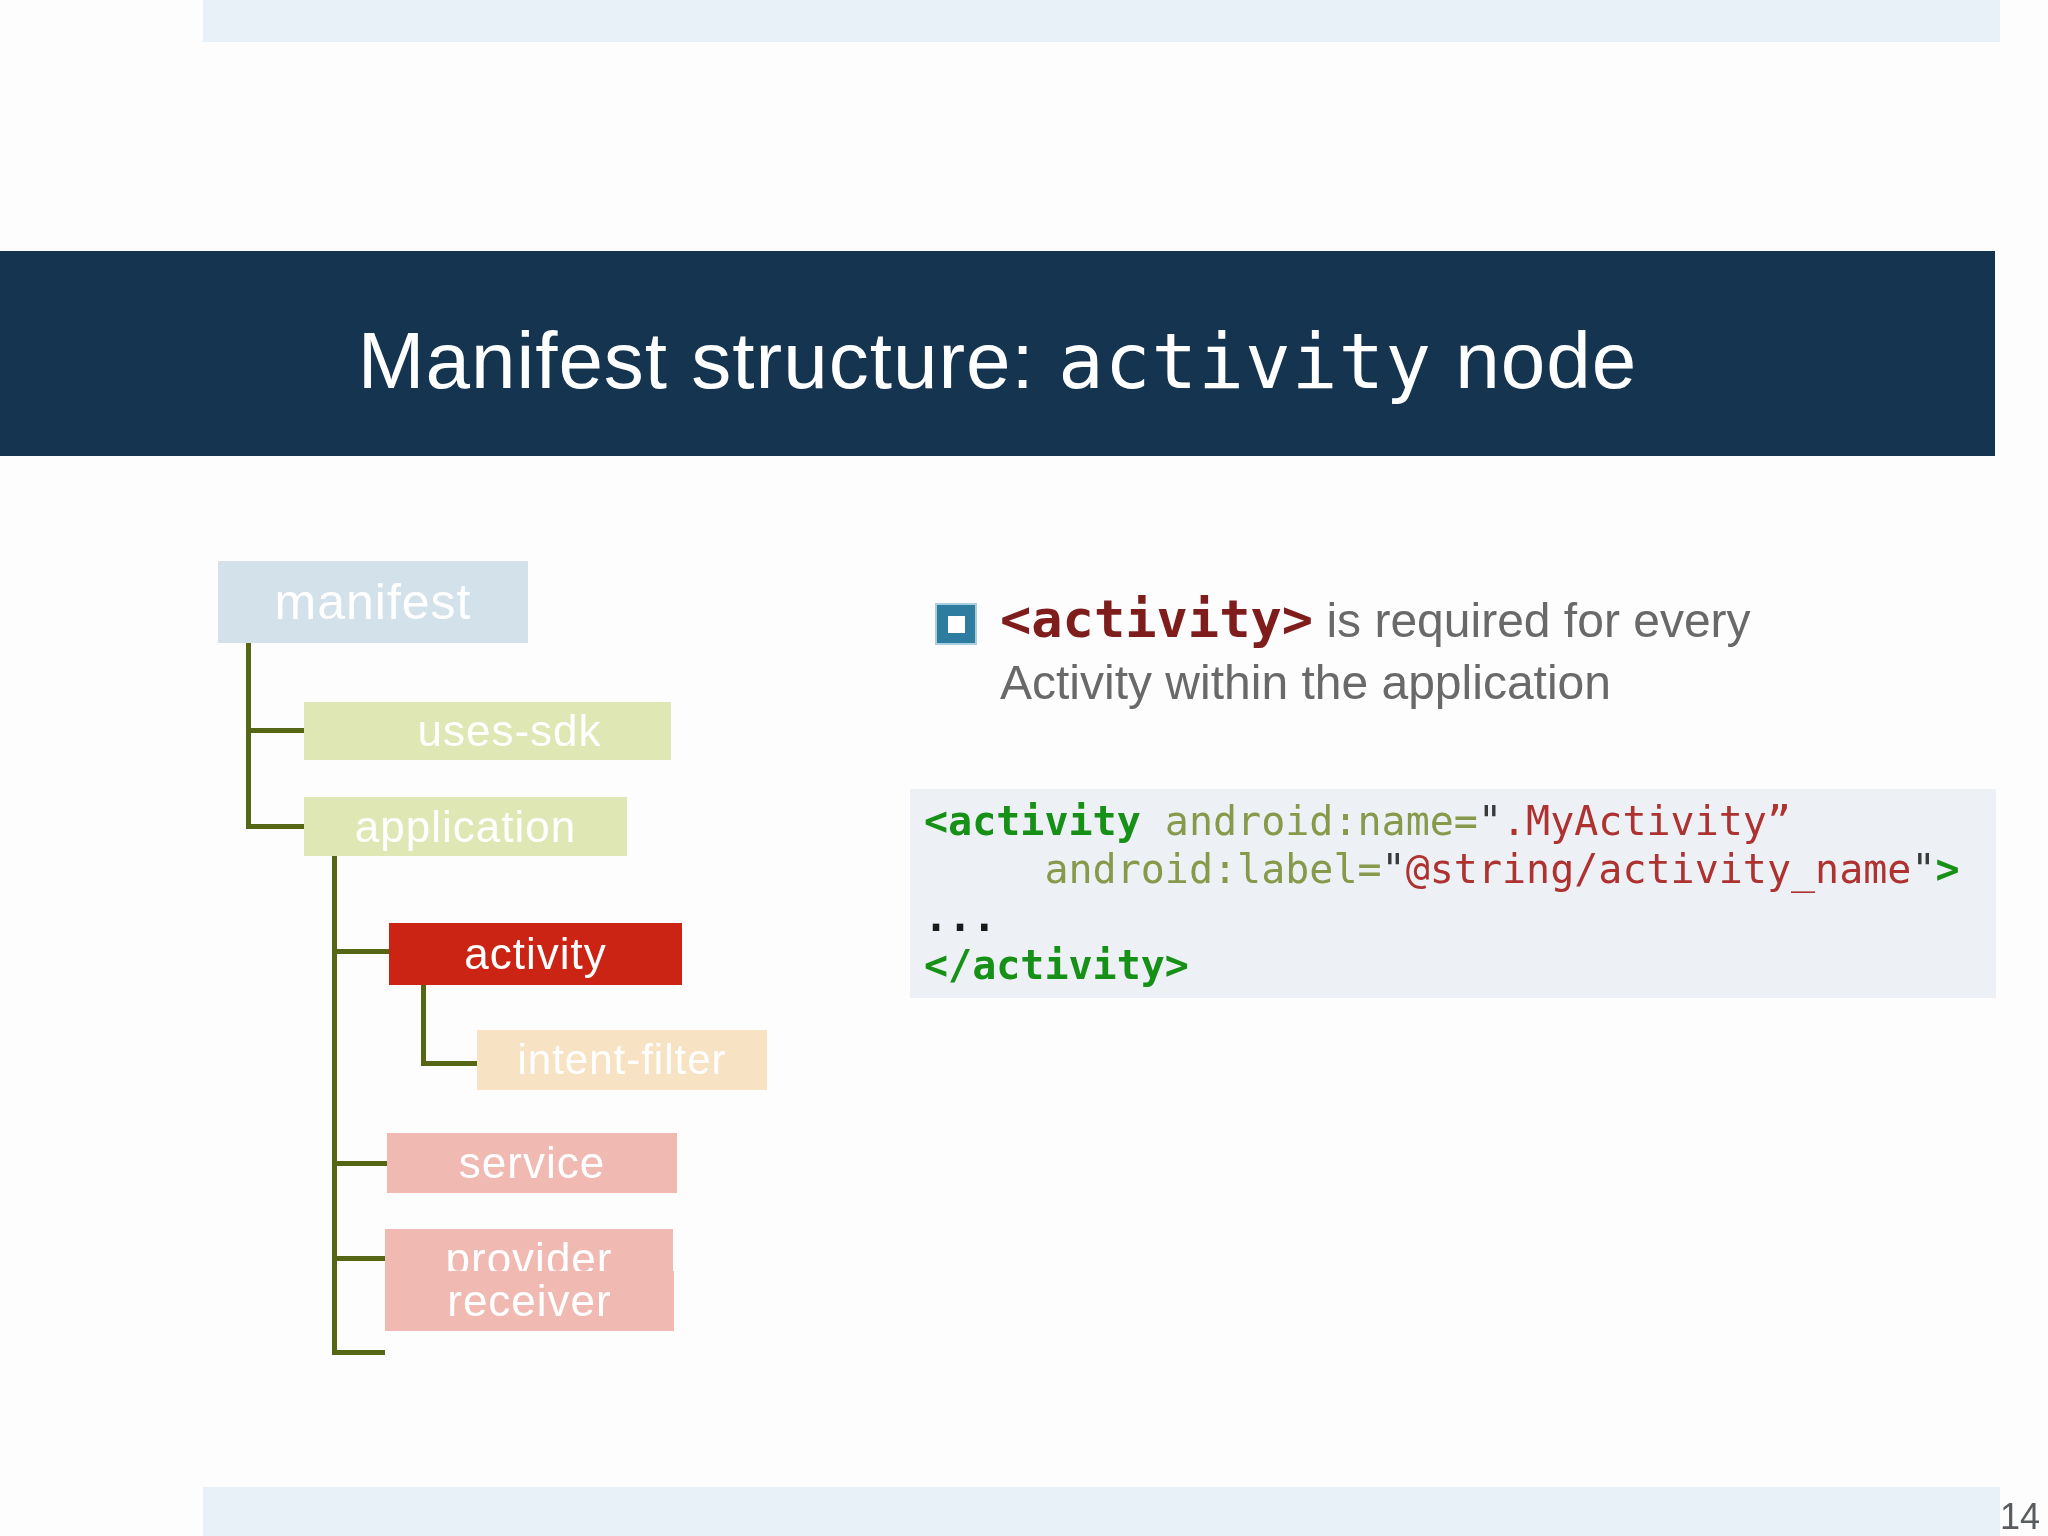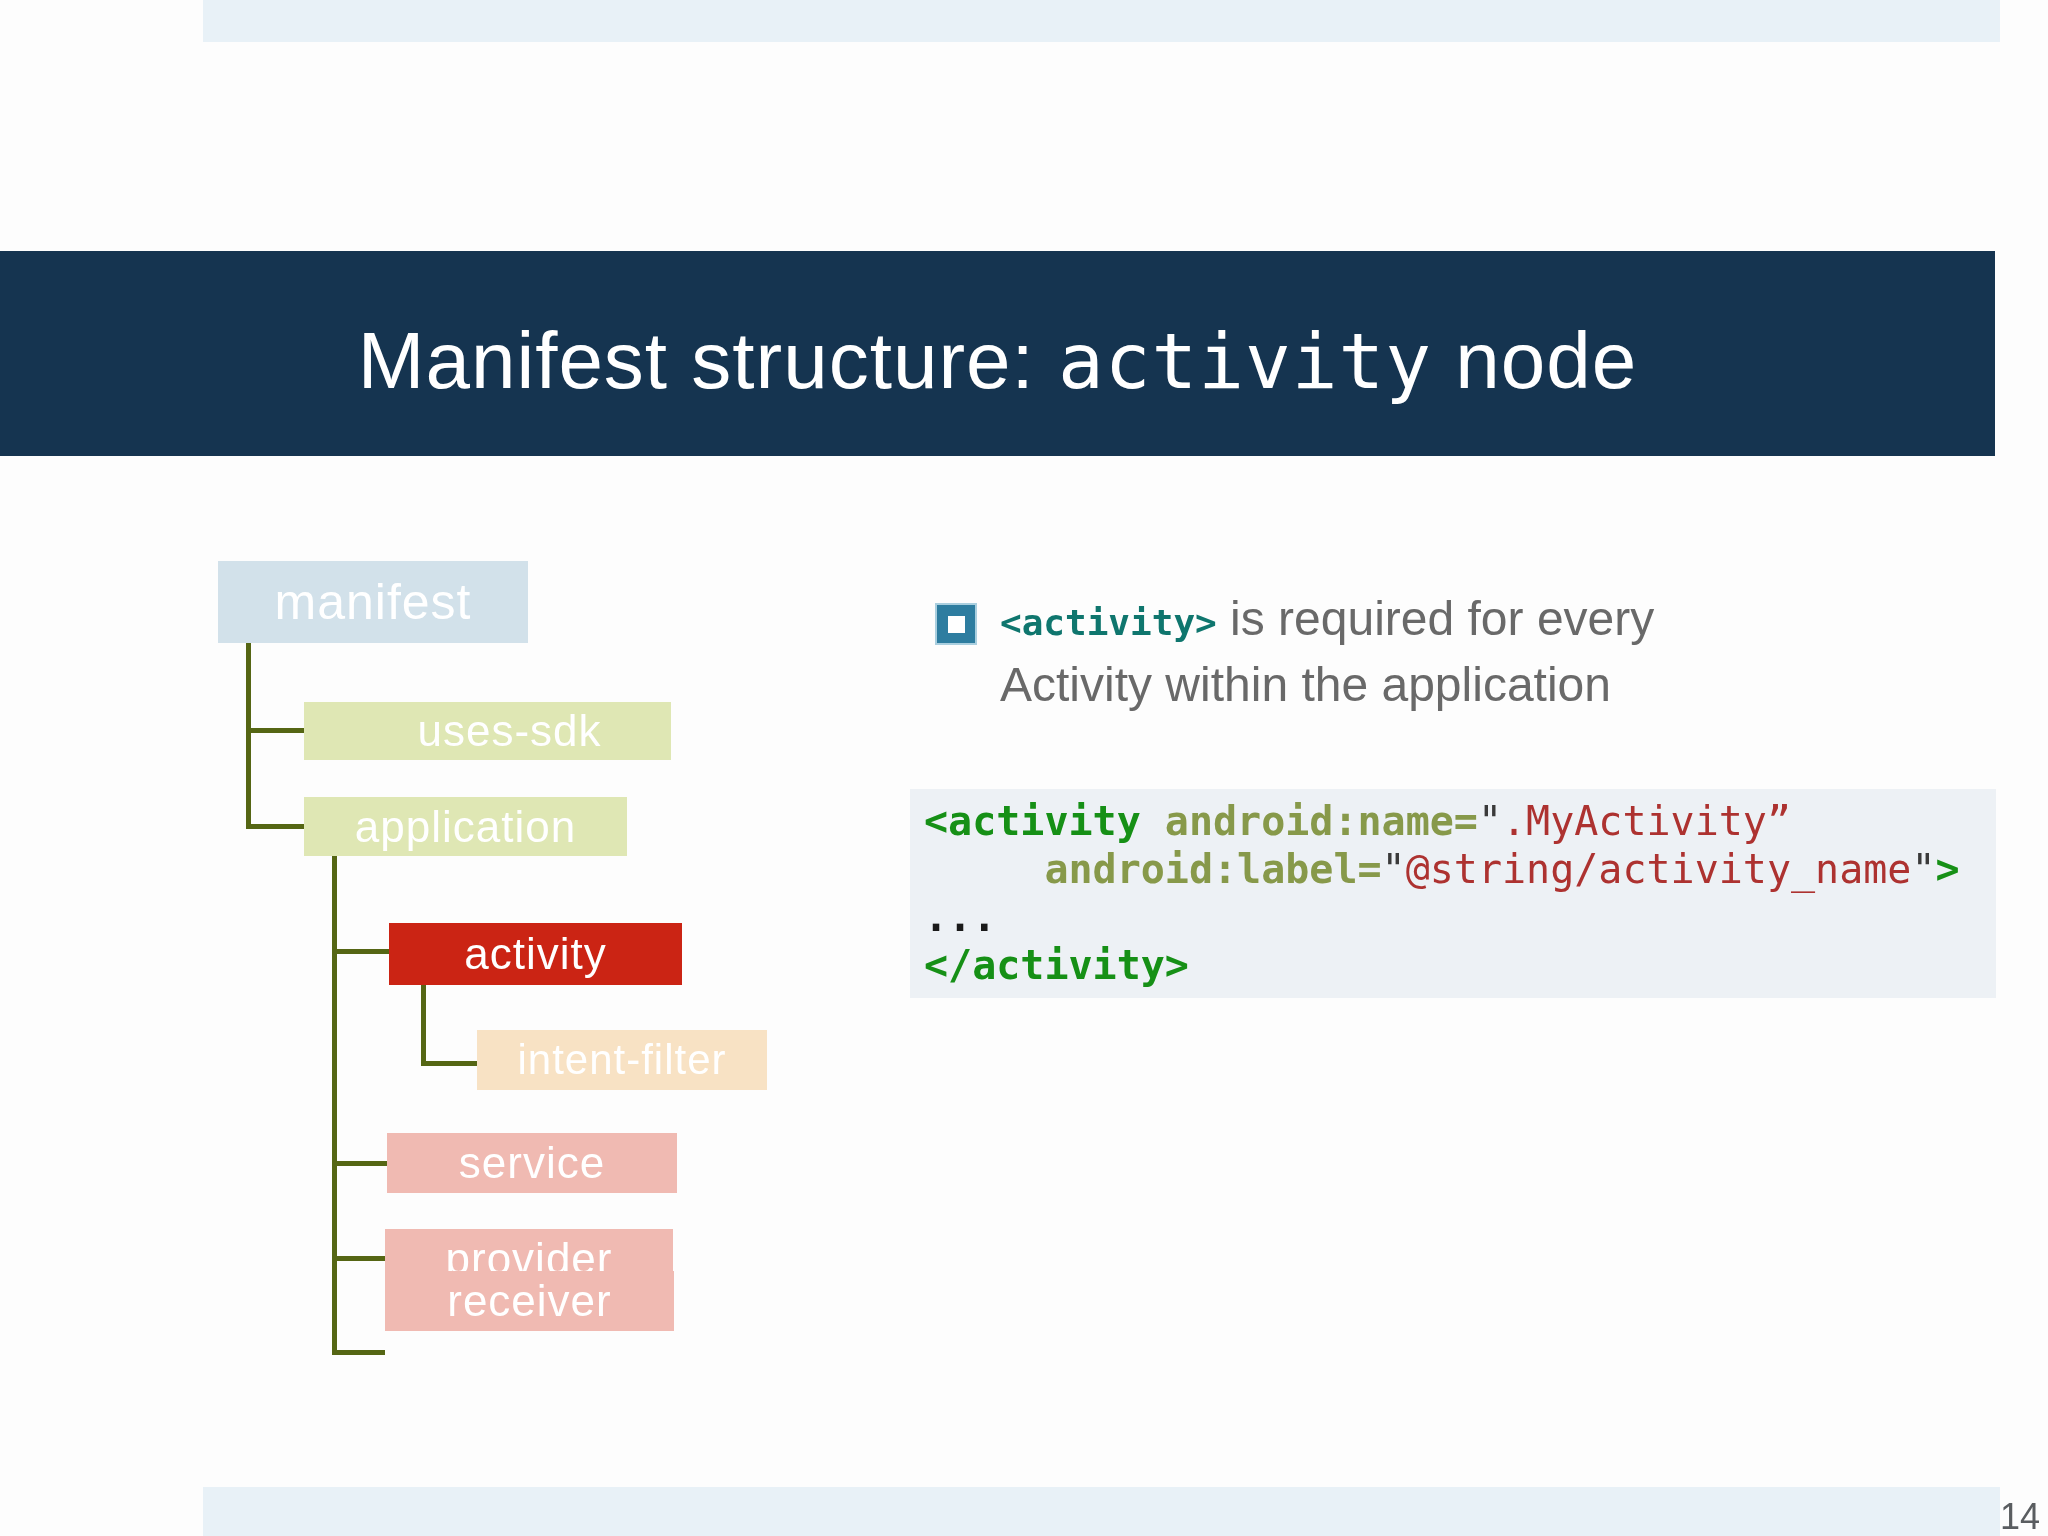--- a/index.html
+++ b/index.html
@@ -64,34 +64,34 @@
     background:#2e7da0;border:2px solid #aacfdf;box-sizing:border-box;
     display:flex;align-items:center;justify-content:center;
   }
   .bullet-marker .inner{width:17px;height:17px;background:#ffffff;}
   .bullet-text{
     position:absolute;left:1000px;top:588px;width:920px;
     color:#696969;font-size:48px;line-height:62px;
   }
   .bullet-text .mono{
     font-family:"DejaVu Sans Mono", monospace;
-    font-weight:bold;color:#0f766e;font-size:36px;text-align:right;
+    font-weight:bold;color:#7f1d1d;font-size:52px;text-align:right;
   }
 
   
   .code-block{
     position:absolute;left:910px;top:789px;width:1086px;height:209px;
     background:#edf1f5;box-sizing:border-box;
     padding:8px 0 0 14px;
     font-family:"DejaVu Sans Mono", monospace;
     font-size:40px;line-height:48px;
   }
   .code-line{white-space:pre;}
   .tok-tag{color:#169016;font-weight:bold;}
-  .tok-attr{color:#87994a;font-weight:bold;}
+  .tok-attr{color:#87994a;}
   .tok-q{color:#3a3a3a;}
   .tok-str{color:#ad3230;}
   .tok-plain{color:#1a1a1a;font-weight:bold;}
 
   
   .page-number{
     position:absolute;left:2000px;top:1496px;
     color:#5a5d60;font-size:36px;
   }
 </style>

